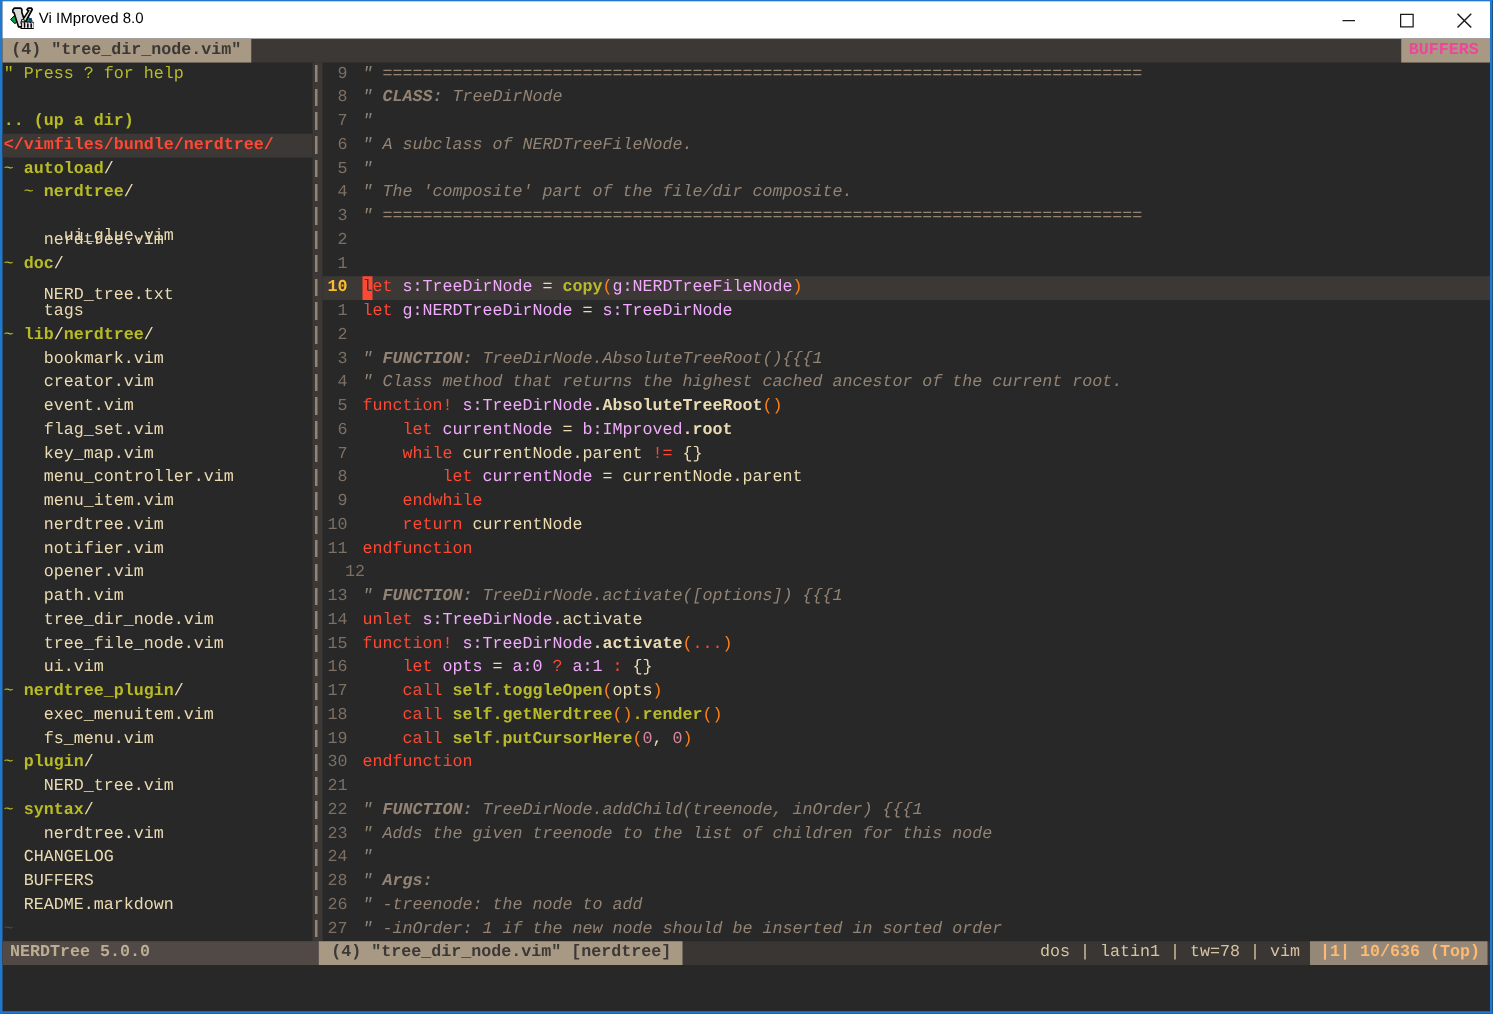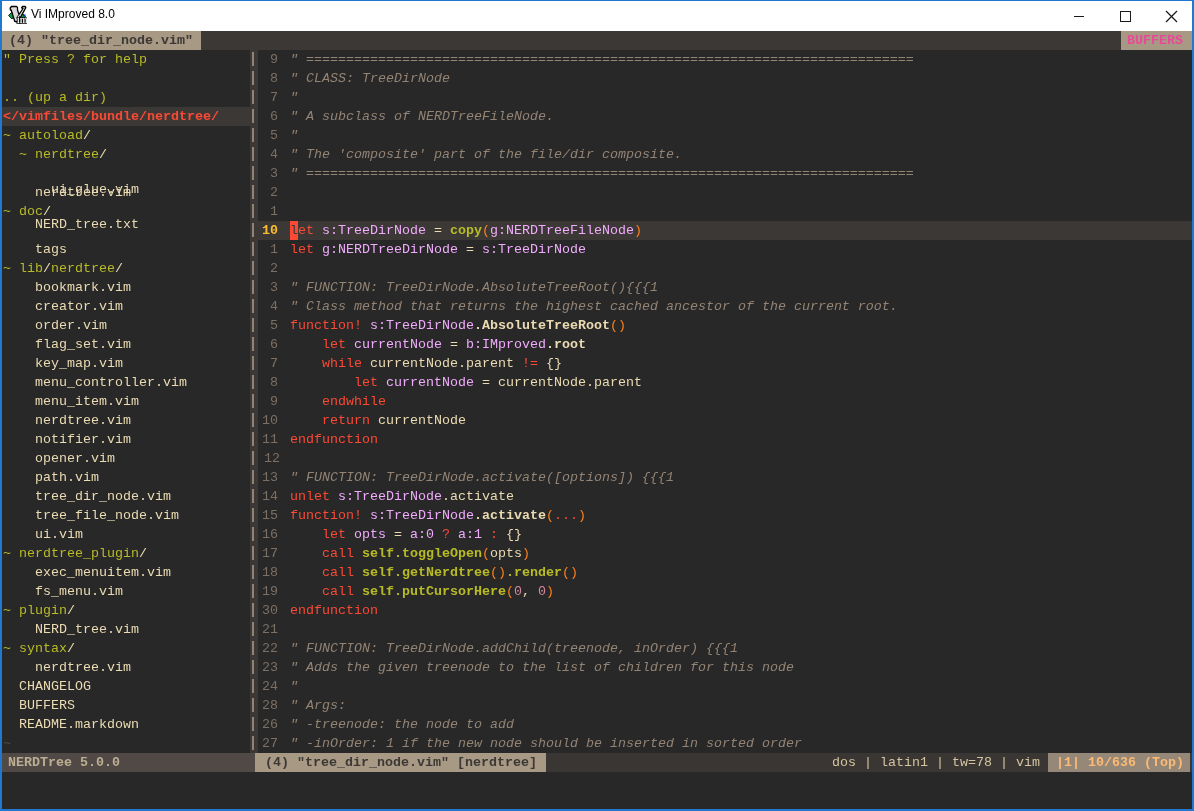--- a/index.html
+++ b/index.html
@@ -1,25 +1,25 @@
 <!DOCTYPE html>
 <html><head><meta charset="utf-8"><style>
 html,body{margin:0;padding:0}
 body{width:1194px;height:811px;position:relative;overflow:hidden;background:#282828;
  font-family:"Liberation Mono",monospace;}
 .abs{position:absolute}
 .line{position:absolute;font:13.34px/19px "Liberation Mono",monospace;white-space:pre;color:#ebdbb2;height:19px}
 .gn{color:#b8bb26}
-.gb{color:#b8bb26;font-weight:normal}
+.gb{color:#b8bb26;font-weight:bold}
 .root{color:#fb4934;font-weight:bold}
 .f{color:#ebdbb2}
 .fb{color:#ebdbb2;font-weight:bold}
 .tilde{color:#504945}
 .c{color:#928374;font-style:italic}
-.cb{color:#928374;font-style:italic;font-weight:normal}
+.cb{color:#928374;font-style:italic;font-weight:bold}
 .r{color:#fb4934}
 .gb2{color:#b8bb26;font-weight:bold}
 .b{color:#f0abfc}
 .o{color:#fe8019}
 .p{color:#d3869b}
 .ln{display:inline-block;width:20px;text-align:right;color:#7c6f64}
 .lnc{display:inline-block;width:20px;text-align:right;color:#fabd2f;font-weight:bold}
 .hl{position:absolute;height:19px;background:#3c3836}
 .curl{color:#3c3836}
 .seg{position:absolute;font:bold 13.34px/19px "Liberation Mono",monospace;white-space:pre}
@@ -60,26 +60,26 @@
 <div class="line" style="left:3px;top:50px"><span class="gn">" Press ? for help</span></div>
 <div class="line" style="left:3px;top:69px"></div>
 <div class="line" style="left:3px;top:88px"><span class="gb">.. (up a dir)</span></div>
 <div class="hl" style="left:2px;top:107px;width:248px"></div>
 <div class="line" style="left:3px;top:107px"><span class="root">&lt;/vimfiles/bundle/nerdtree/</span></div>
 <div class="line" style="left:3px;top:126px"><span class="gn">~ </span><span class="gb">autoload</span><span class="f">/</span></div>
 <div class="line" style="left:3px;top:145px"><span class="gn">  ~ </span><span class="gb">nerdtree</span><span class="f">/</span></div>
 <div class="line" style="left:3px;top:180px"><span class="f">      ui_glue.vim</span></div>
 <div class="line" style="left:3px;top:183px"><span class="f">    nerdtree.vim</span></div>
 <div class="line" style="left:3px;top:202px"><span class="gn">~ </span><span class="gb">doc</span><span class="f">/</span></div>
-<div class="line" style="left:3px;top:215px"><span class="f">    NERD_tree.txt</span></div>
+<div class="line" style="left:3px;top:227px"><span class="f">    NERD_tree.txt</span></div>
 <div class="line" style="left:3px;top:240px"><span class="f">    tags</span></div>
 <div class="line" style="left:3px;top:259px"><span class="gn">~ </span><span class="gb">lib</span><span class="f">/</span><span class="gb">nerdtree</span><span class="f">/</span></div>
 <div class="line" style="left:3px;top:278px"><span class="f">    bookmark.vim</span></div>
 <div class="line" style="left:3px;top:297px"><span class="f">    creator.vim</span></div>
-<div class="line" style="left:3px;top:316px"><span class="f">    order.vim</span></div>
+<div class="line" style="left:3px;top:316px"><span class="f">    event.vim</span></div>
 <div class="line" style="left:3px;top:335px"><span class="f">    flag_set.vim</span></div>
 <div class="line" style="left:3px;top:354px"><span class="f">    key_map.vim</span></div>
 <div class="line" style="left:3px;top:373px"><span class="f">    menu_controller.vim</span></div>
 <div class="line" style="left:3px;top:392px"><span class="f">    menu_item.vim</span></div>
 <div class="line" style="left:3px;top:411px"><span class="f">    nerdtree.vim</span></div>
 <div class="line" style="left:3px;top:430px"><span class="f">    notifier.vim</span></div>
 <div class="line" style="left:3px;top:449px"><span class="f">    opener.vim</span></div>
 <div class="line" style="left:3px;top:468px"><span class="f">    path.vim</span></div>
 <div class="line" style="left:3px;top:487px"><span class="f">    tree_dir_node.vim</span></div>
 <div class="line" style="left:3px;top:506px"><span class="f">    tree_file_node.vim</span></div>
@@ -129,21 +129,21 @@
 <div class="line" style="left:258px;top:354px"><span class="ln">7</span></div>
 <div class="line" style="left:290px;top:354px"><span class="f">    </span><span class="r">while</span><span class="f"> currentNode.parent </span><span class="r">!=</span><span class="f"> {}</span></div>
 <div class="line" style="left:258px;top:373px"><span class="ln">8</span></div>
 <div class="line" style="left:290px;top:373px"><span class="f">        </span><span class="r">let</span><span class="f"> </span><span class="b">currentNode</span><span class="f"> = currentNode.parent</span></div>
 <div class="line" style="left:258px;top:392px"><span class="ln">9</span></div>
 <div class="line" style="left:290px;top:392px"><span class="f">    </span><span class="r">endwhile</span></div>
 <div class="line" style="left:258px;top:411px"><span class="ln">10</span></div>
 <div class="line" style="left:290px;top:411px"><span class="f">    </span><span class="r">return</span><span class="f"> currentNode</span></div>
 <div class="line" style="left:258px;top:430px"><span class="ln">11</span></div>
 <div class="line" style="left:290px;top:430px"><span class="r">endfunction</span></div>
-<div class="line" style="left:260px;top:449px"><span class="ln">12</span></div>
+<div class="line" style="left:272px;top:449px"><span class="ln">12</span></div>
 <div class="line" style="left:258px;top:468px"><span class="ln">13</span></div>
 <div class="line" style="left:290px;top:468px"><span class="c">" </span><span class="cb">FUNCTION:</span><span class="c"> TreeDirNode.activate([options]) {{{1</span></div>
 <div class="line" style="left:258px;top:487px"><span class="ln">14</span></div>
 <div class="line" style="left:290px;top:487px"><span class="r">unlet</span><span class="f"> </span><span class="b">s:TreeDirNode</span><span class="f">.activate</span></div>
 <div class="line" style="left:258px;top:506px"><span class="ln">15</span></div>
 <div class="line" style="left:290px;top:506px"><span class="r">function!</span><span class="f"> </span><span class="b">s:TreeDirNode</span><span class="fb">.activate</span><span class="o">(</span><span class="r">...</span><span class="o">)</span></div>
 <div class="line" style="left:258px;top:525px"><span class="ln">16</span></div>
 <div class="line" style="left:290px;top:525px"><span class="f">    </span><span class="r">let</span><span class="f"> </span><span class="b">opts</span><span class="f"> = </span><span class="b">a:0</span><span class="f"> </span><span class="r">?</span><span class="f"> </span><span class="b">a:1</span><span class="f"> </span><span class="r">:</span><span class="f"> {}</span></div>
 <div class="line" style="left:258px;top:544px"><span class="ln">17</span></div>
 <div class="line" style="left:290px;top:544px"><span class="f">    </span><span class="r">call</span><span class="f"> </span><span class="gb2">self.toggleOpen</span><span class="o">(</span><span class="f">opts</span><span class="o">)</span></div>

